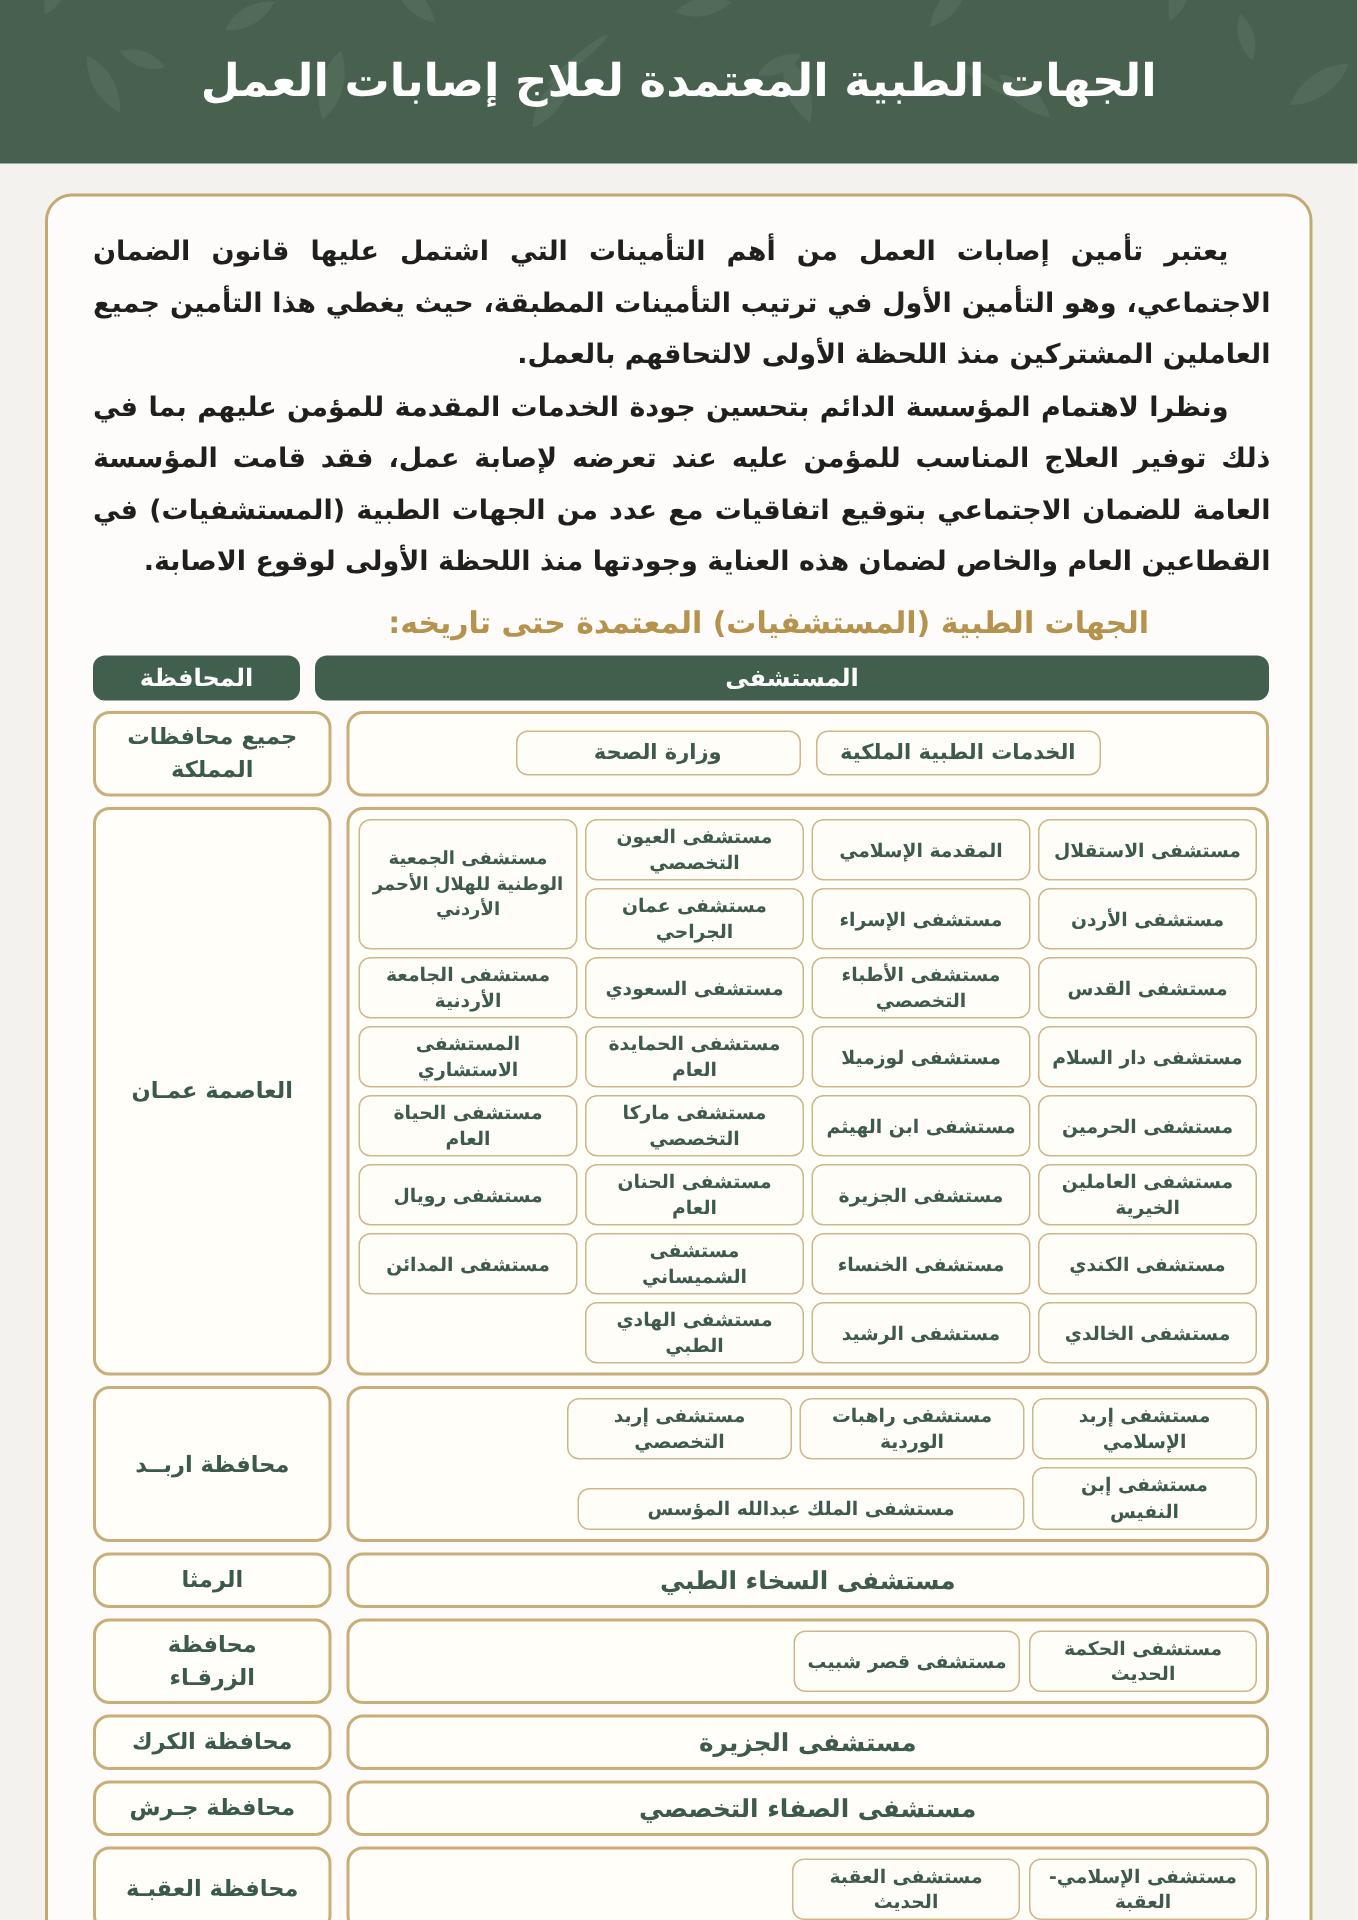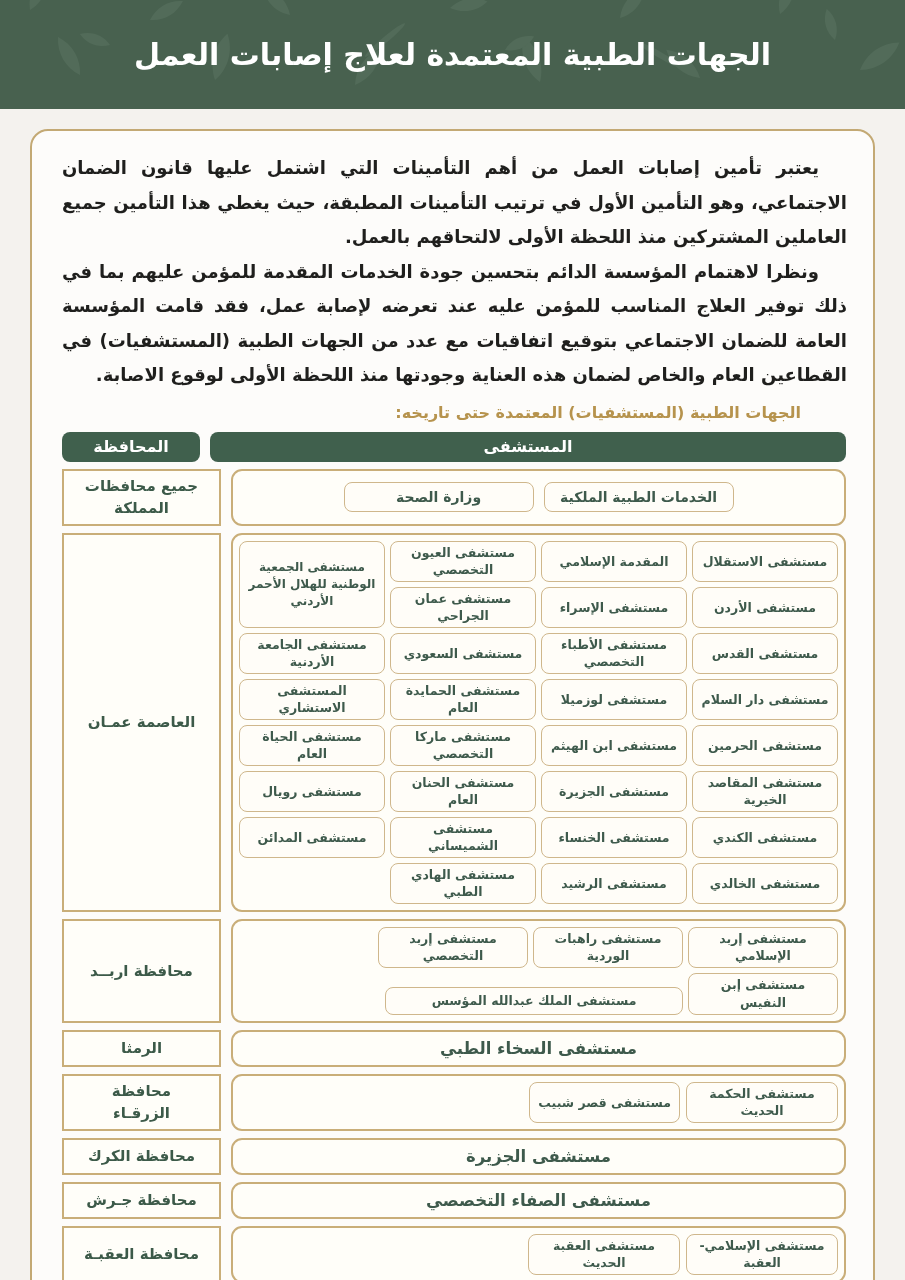--- a/index.html
+++ b/index.html
@@ -15,30 +15,30 @@
   .header svg.pattern{position:absolute;inset:0;}
   .header h1{position:relative;z-index:2;margin:0;color:#ffffff;font-size:30px;
     font-weight:800;direction:rtl;letter-spacing:0;}
   
   .card{margin:20px 30px 0;background:#fdfcfa;border:2.5px solid #c3a974;
     border-radius:18px;overflow:hidden;}
   .intro{direction:rtl;text-align:justify;padding:20px 26px 2px 30px;
     font-size:18px;line-height:1.92;font-weight:700;color:#1f1f1d;}
   .intro p{margin:0;text-indent:28px;}
   .subtitle{direction:rtl;text-align:right;color:#b6934d;font-weight:800;
-    font-size:16px;padding:8px 72px 10px 0;}
+    font-size:20px;padding:8px 107px 10px 0;}
   
   .table{padding:0 27px 0 30px;}
   .thead{display:flex;direction:rtl;gap:10px;margin-bottom:7px;}
   .th{background:#40604d;color:#fff;font-weight:800;font-size:16px;border-radius:8px;
     display:flex;align-items:center;justify-content:center;height:30px;}
   .th.hosp-h{flex:1;}
   .th.gov-h{width:138px;flex:none;}
   .row{display:flex;direction:rtl;gap:10px;margin-bottom:7px;align-items:stretch;}
-  .gov{width:159px;flex:none;border:2px solid #c9ae79;border-radius:0;background:#fffef9;
+  .gov{width:159px;flex:none;border:2px solid #c9ae79;border-radius:11px;background:#fffef9;
     display:flex;align-items:center;justify-content:center;text-align:center;
     color:#3c5a49;font-weight:800;font-size:15px;padding:4px 20px;box-sizing:border-box;line-height:1.5;}
   .hosp{flex:1;border:2px solid #c9ae79;border-radius:11px;background:#fffef9;
     box-sizing:border-box;padding:6px;display:flex;direction:rtl;}
   .cell{border:1.5px solid #cfb78c;border-radius:8px;background:#fffdf8;color:#3e5a4c;
     font-weight:700;font-size:12.5px;display:flex;align-items:center;justify-content:center;
     text-align:center;padding:2px 8px;box-sizing:border-box;min-height:26px;line-height:1.4;}
   .hosp.center{align-items:center;justify-content:center;gap:10px;min-height:48px;}
   .hosp.center .cell{width:190px;min-height:30px;font-size:14px;}
   .hosp.grid{display:grid;grid-template-columns:repeat(4,1fr);gap:5px;direction:rtl;}
@@ -115,21 +115,21 @@
             <div class="cell">مستشفى السعودي</div>
             <div class="cell">مستشفى الجامعة الأردنية</div>
             <div class="cell">مستشفى دار السلام</div>
             <div class="cell">مستشفى لوزميلا</div>
             <div class="cell">مستشفى الحمايدة العام</div>
             <div class="cell">المستشفى الاستشاري</div>
             <div class="cell">مستشفى الحرمين</div>
             <div class="cell">مستشفى ابن الهيثم</div>
             <div class="cell">مستشفى ماركا التخصصي</div>
             <div class="cell">مستشفى الحياة العام</div>
-            <div class="cell">مستشفى المقاصد الخيرية</div>
+            <div class="cell">مستشفى العاملين الخيرية</div>
             <div class="cell">مستشفى الجزيرة</div>
             <div class="cell">مستشفى الحنان العام</div>
             <div class="cell">مستشفى رويال</div>
             <div class="cell">مستشفى الكندي</div>
             <div class="cell">مستشفى الخنساء</div>
             <div class="cell">مستشفى الشميساني</div>
             <div class="cell">مستشفى المدائن</div>
             <div class="cell">مستشفى الخالدي</div>
             <div class="cell">مستشفى الرشيد</div>
             <div class="cell">مستشفى الهادي الطبي</div>

